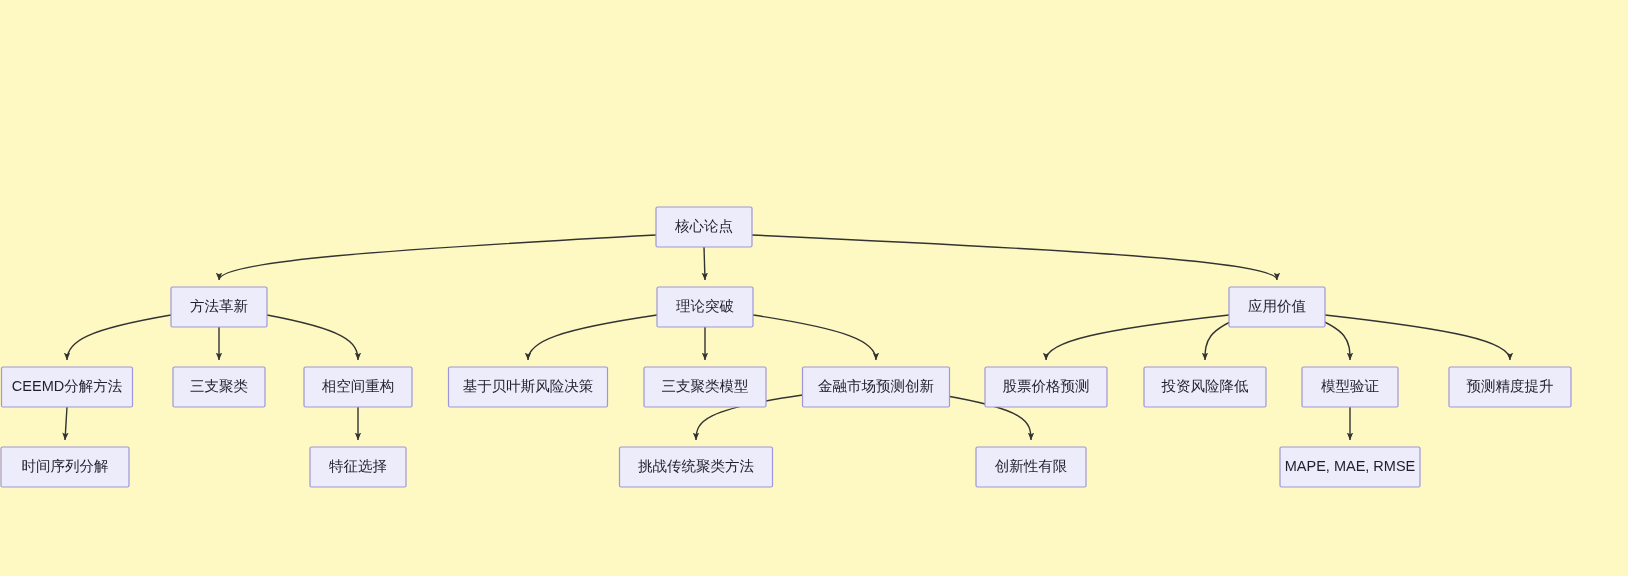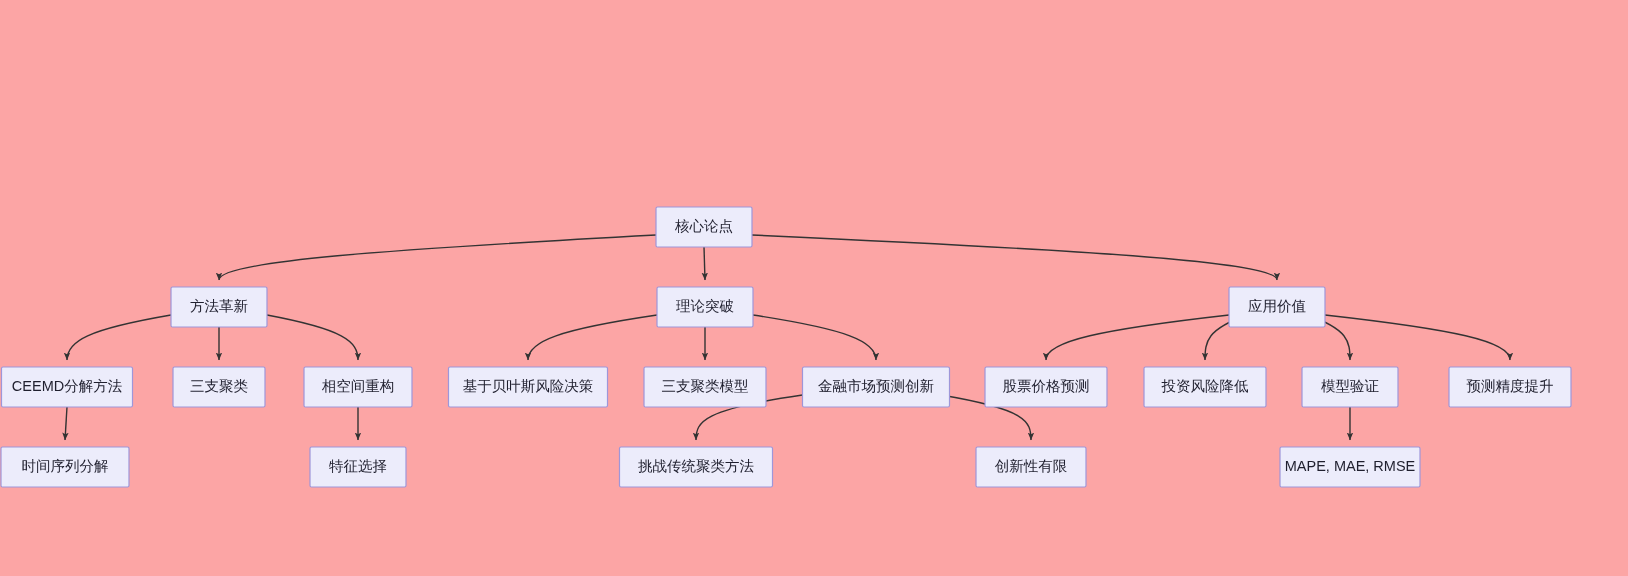--- a/index.html
+++ b/index.html
@@ -4,21 +4,21 @@
 <style>
   html, body {
     margin: 0;
     padding: 0;
     background: #ffffff;
   }
   #canvas {
     position: relative;
     width: 1628px;
     height: 576px;
-    background: #fca5a5;
+    background: #fef9c3;
     overflow: hidden;
     font-family: "Liberation Sans", "DejaVu Sans", sans-serif;
     text-align: center;
   }
   svg#graph {
     position: absolute;
     left: 0;
     top: 0;
     width: 1628px;
     height: 576px;

